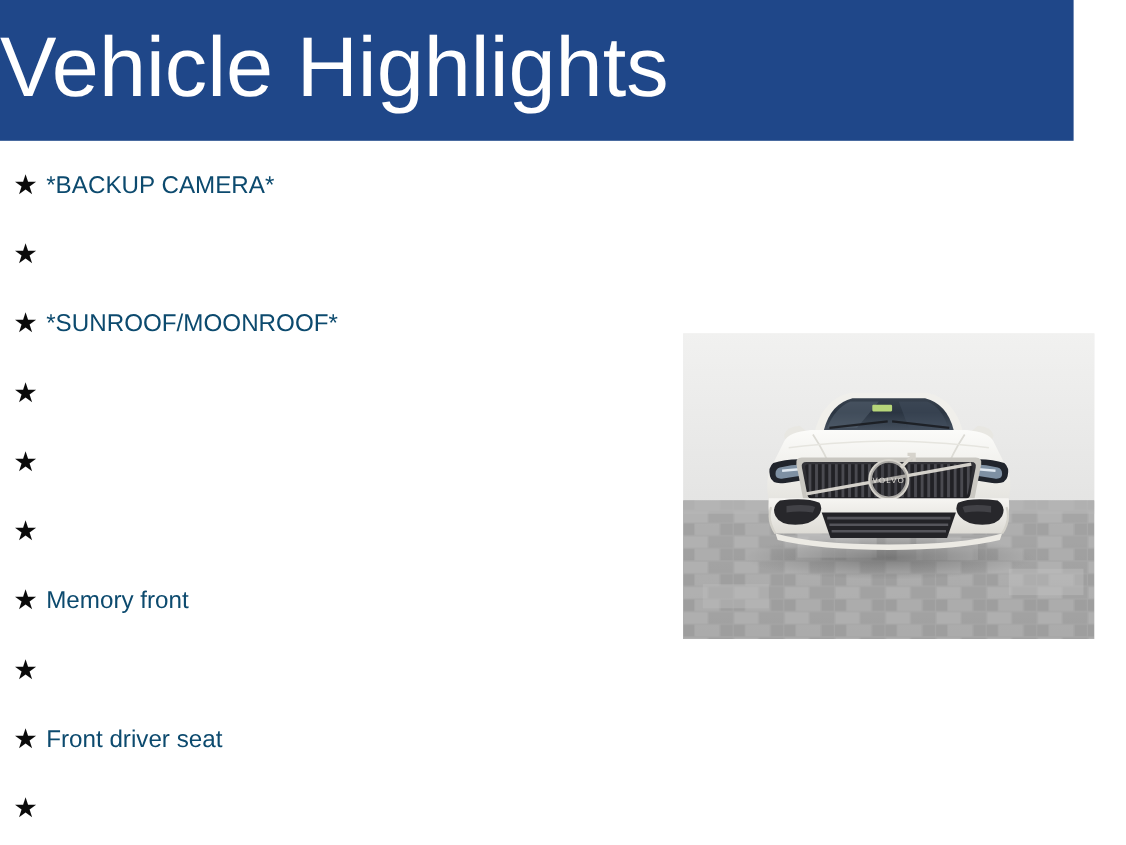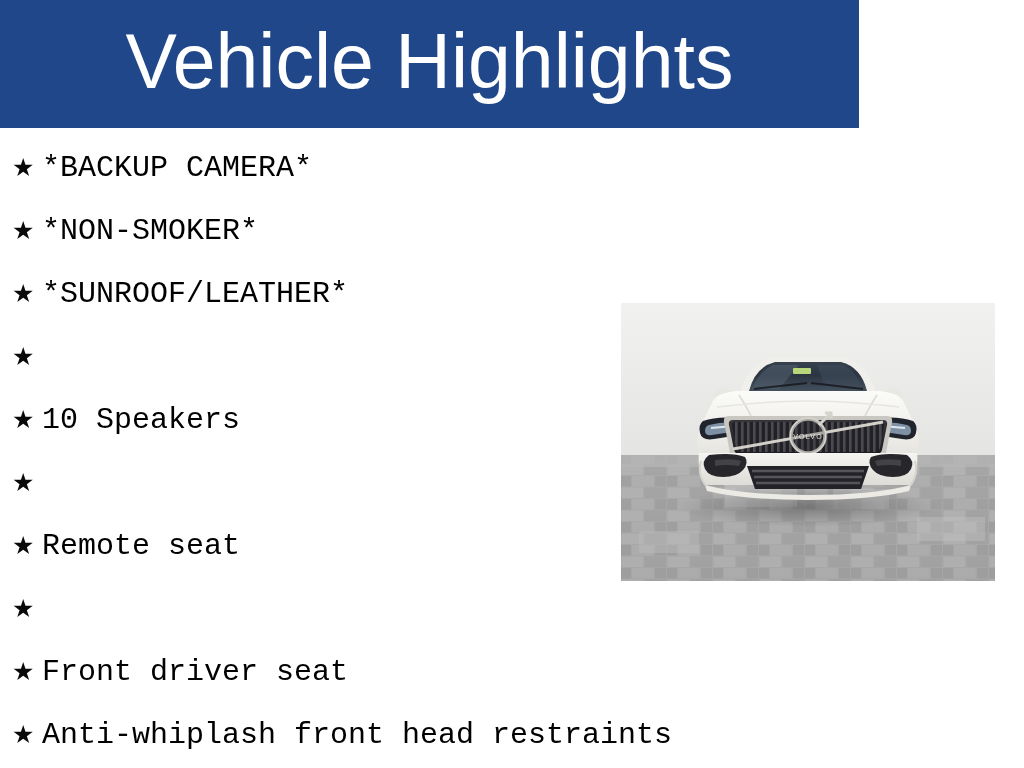--- a/index.html
+++ b/index.html
@@ -19,26 +19,25 @@
     width: 1024px;
     height: 768px;
     background: #ffffff;
   }
 
   
   #header-banner {
     position: absolute;
     left: 0;
     top: 0;
-    width: 859px;
+    width: 976px;
     height: 128px;
     background: #1f4789;
     display: flex;
     align-items: center;
-    justify-content: center;
   }
   #page-title {
     font-family: "Liberation Sans", sans-serif;
     font-size: 77px;
     font-weight: 400;
     color: #ffffff;
     line-height: 1;
     letter-spacing: 0px;
     white-space: nowrap;
     padding-bottom: 6px;
@@ -63,24 +62,24 @@
   .bullet-star {
     flex: 0 0 auto;
     width: 30px;
     font-size: 25px;
     line-height: 1;
     color: #0a0a0a;
     text-align: left;
     font-family: "DejaVu Sans", sans-serif;
   }
   .highlight-label {
-    font-family: Liberation Mono, monospace;
-    font-size: 30px;
+    font-family: Liberation Sans, sans-serif;
+    font-size: 22px;
     font-weight: 400;
-    color: #000000;
+    color: #0c4a6e;
     line-height: 1;
     white-space: nowrap;
   }
 
   
   #vehicle-photo {
     position: absolute;
     left: 621px;
     top: 303px;
     width: 374px;
@@ -99,50 +98,47 @@
     <div id="page-title">Vehicle Highlights</div>
   </div>
 
   <ul id="highlights-list">
     <li class="highlight-item">
       <span class="bullet-star">★</span>
       <span class="highlight-label">*BACKUP CAMERA*</span>
     </li>
     <li class="highlight-item">
       <span class="bullet-star">★</span>
-      <span class="highlight-label">*NON-SMOKER*</span>
-    </li>
-    <li class="highlight-item">
-      <span class="bullet-star">★</span>
-      <span class="highlight-label">*SUNROOF/LEATHER*</span>
-    </li>
-    <li class="highlight-item">
-      <span class="bullet-star">★</span>
-    </li>
-    <li class="highlight-item">
-      <span class="bullet-star">★</span>
-      <span class="highlight-label">10 Speakers</span>
-    </li>
-    <li class="highlight-item">
-      <span class="bullet-star">★</span>
-    </li>
-    <li class="highlight-item">
-      <span class="bullet-star">★</span>
-      <span class="highlight-label">Remote seat</span>
+    </li>
+    <li class="highlight-item">
+      <span class="bullet-star">★</span>
+      <span class="highlight-label">*SUNROOF/MOONROOF*</span>
+    </li>
+    <li class="highlight-item">
+      <span class="bullet-star">★</span>
+    </li>
+    <li class="highlight-item">
+      <span class="bullet-star">★</span>
+    </li>
+    <li class="highlight-item">
+      <span class="bullet-star">★</span>
+    </li>
+    <li class="highlight-item">
+      <span class="bullet-star">★</span>
+      <span class="highlight-label">Memory front</span>
     </li>
     <li class="highlight-item">
       <span class="bullet-star">★</span>
     </li>
     <li class="highlight-item">
       <span class="bullet-star">★</span>
       <span class="highlight-label">Front driver seat</span>
     </li>
     <li class="highlight-item">
       <span class="bullet-star">★</span>
-      <span class="highlight-label">Anti-whiplash front head restraints</span>
     </li>
   </ul>
 
   <div id="vehicle-photo">
     <svg width="374" height="278" viewBox="0 0 374 278" xmlns="http://www.w3.org/2000/svg">
       <defs>
         <linearGradient id="wallGrad" x1="0" y1="0" x2="0" y2="1">
           <stop offset="0%" stop-color="#f1f1f0"></stop>
           <stop offset="100%" stop-color="#e4e4e3"></stop>
         </linearGradient>

